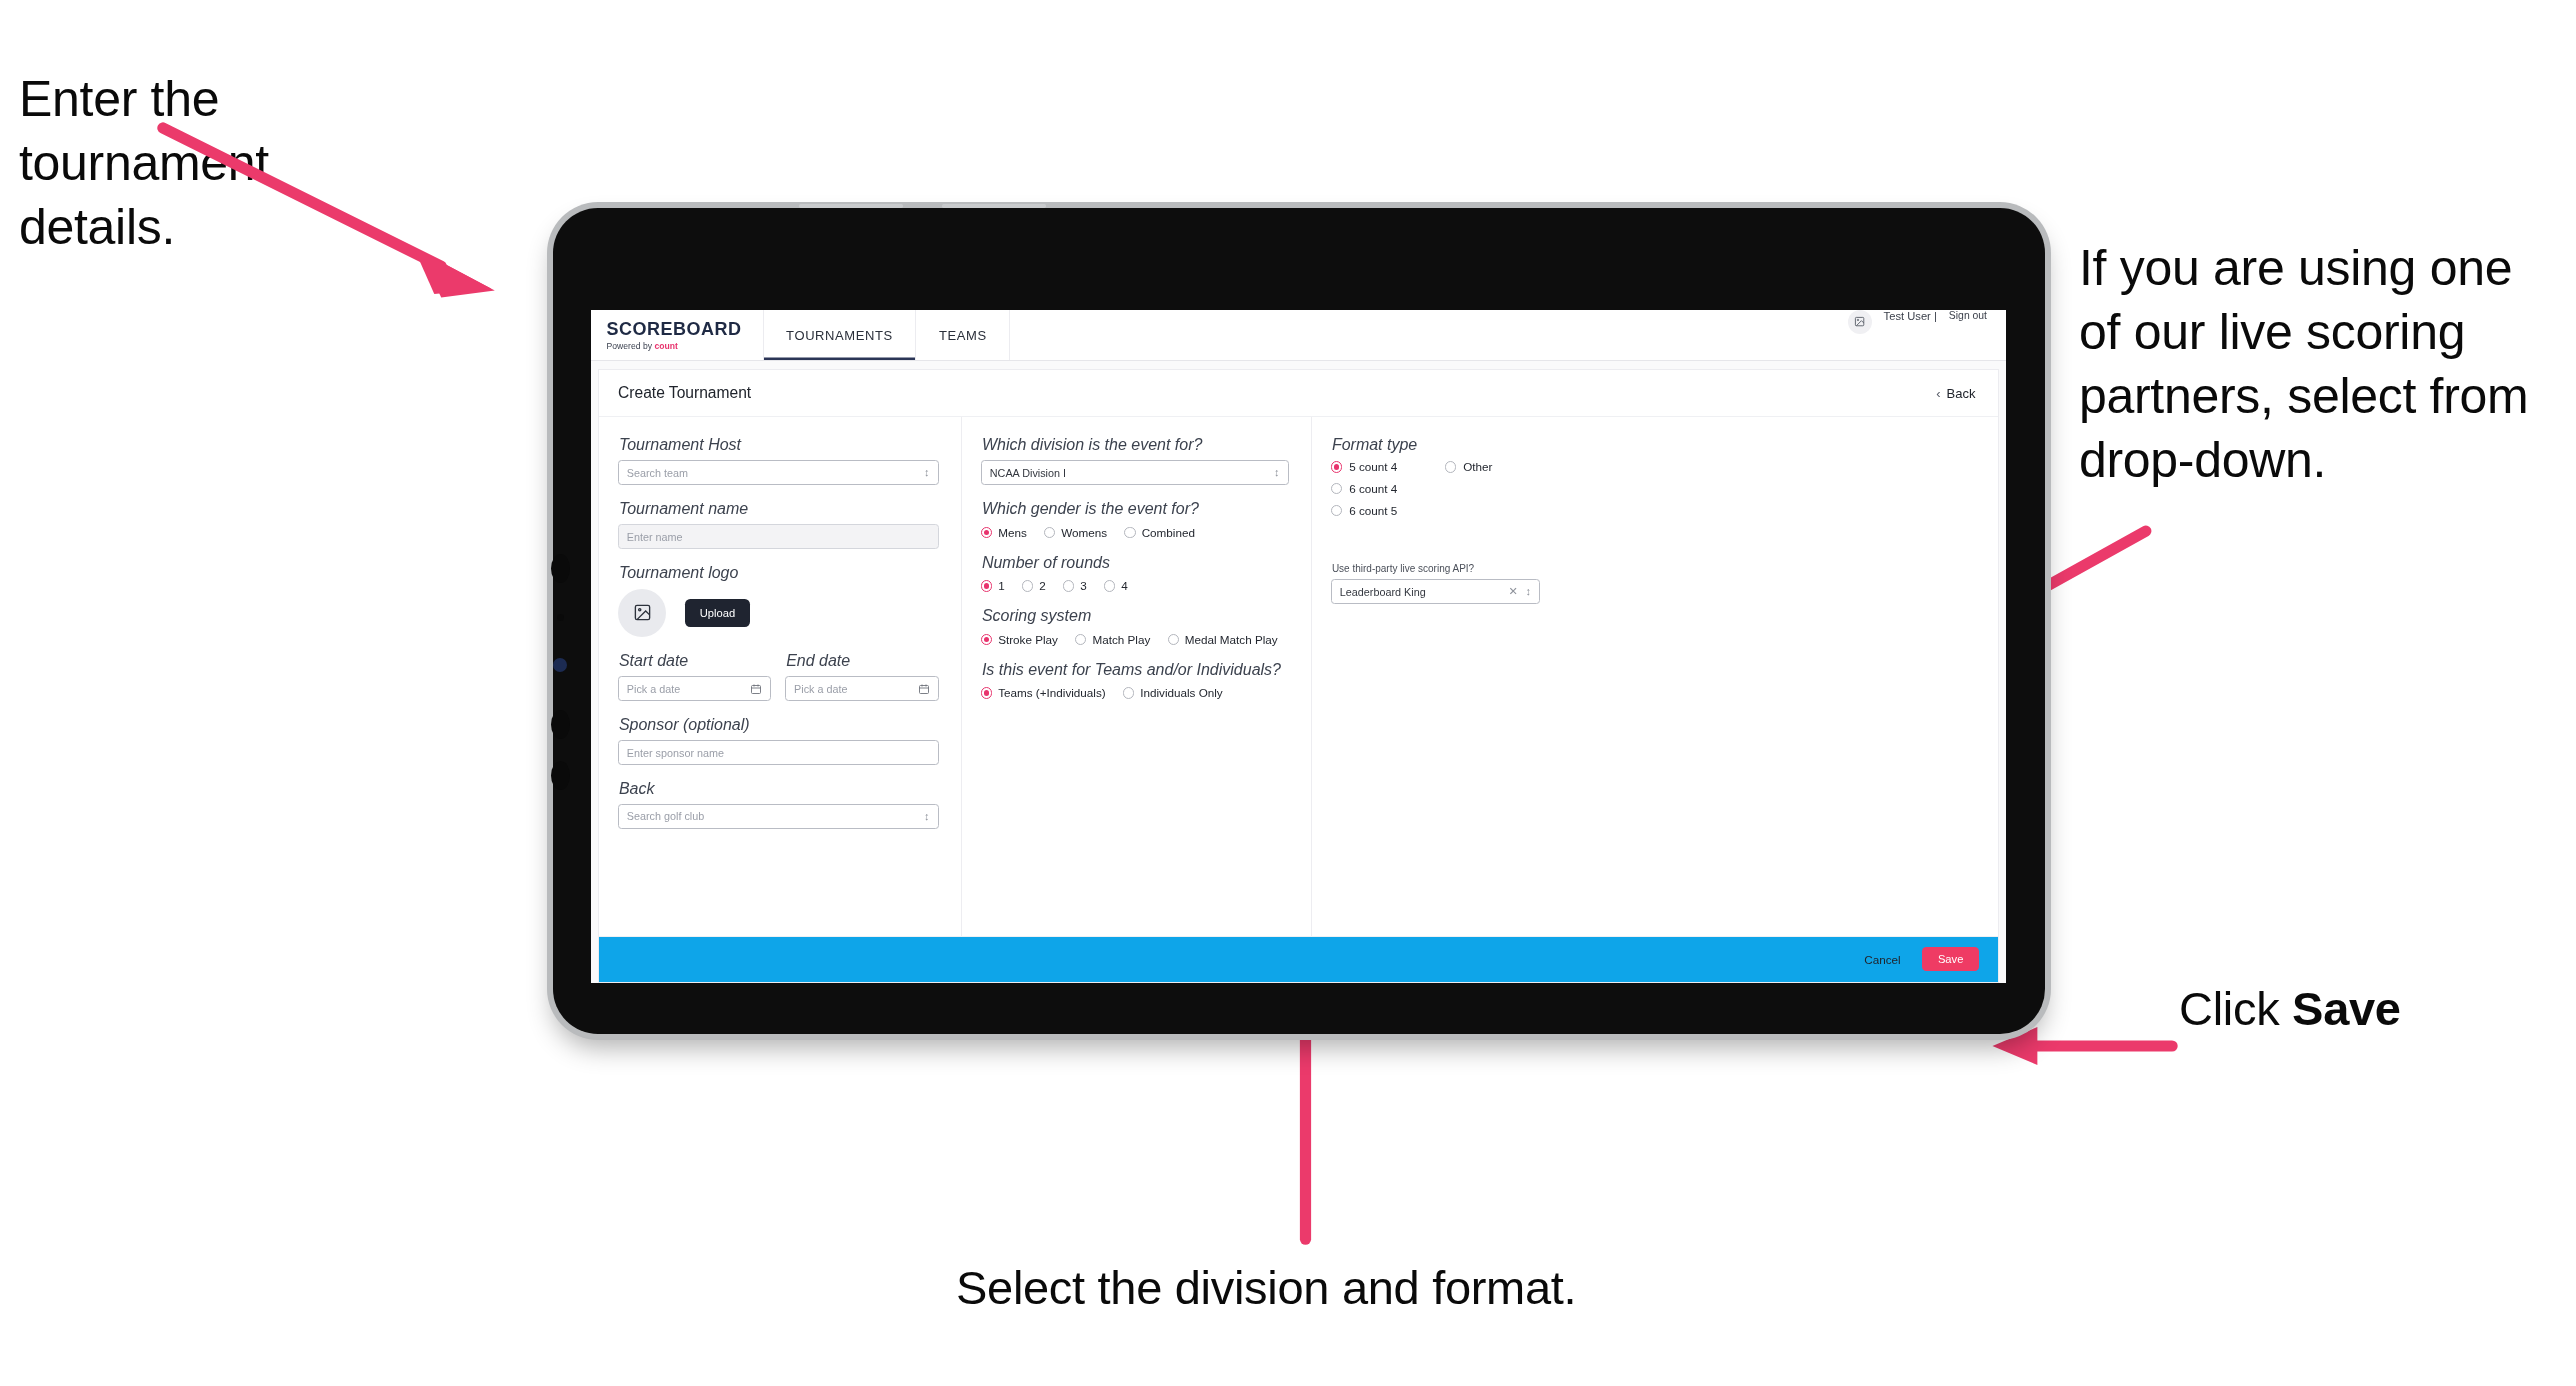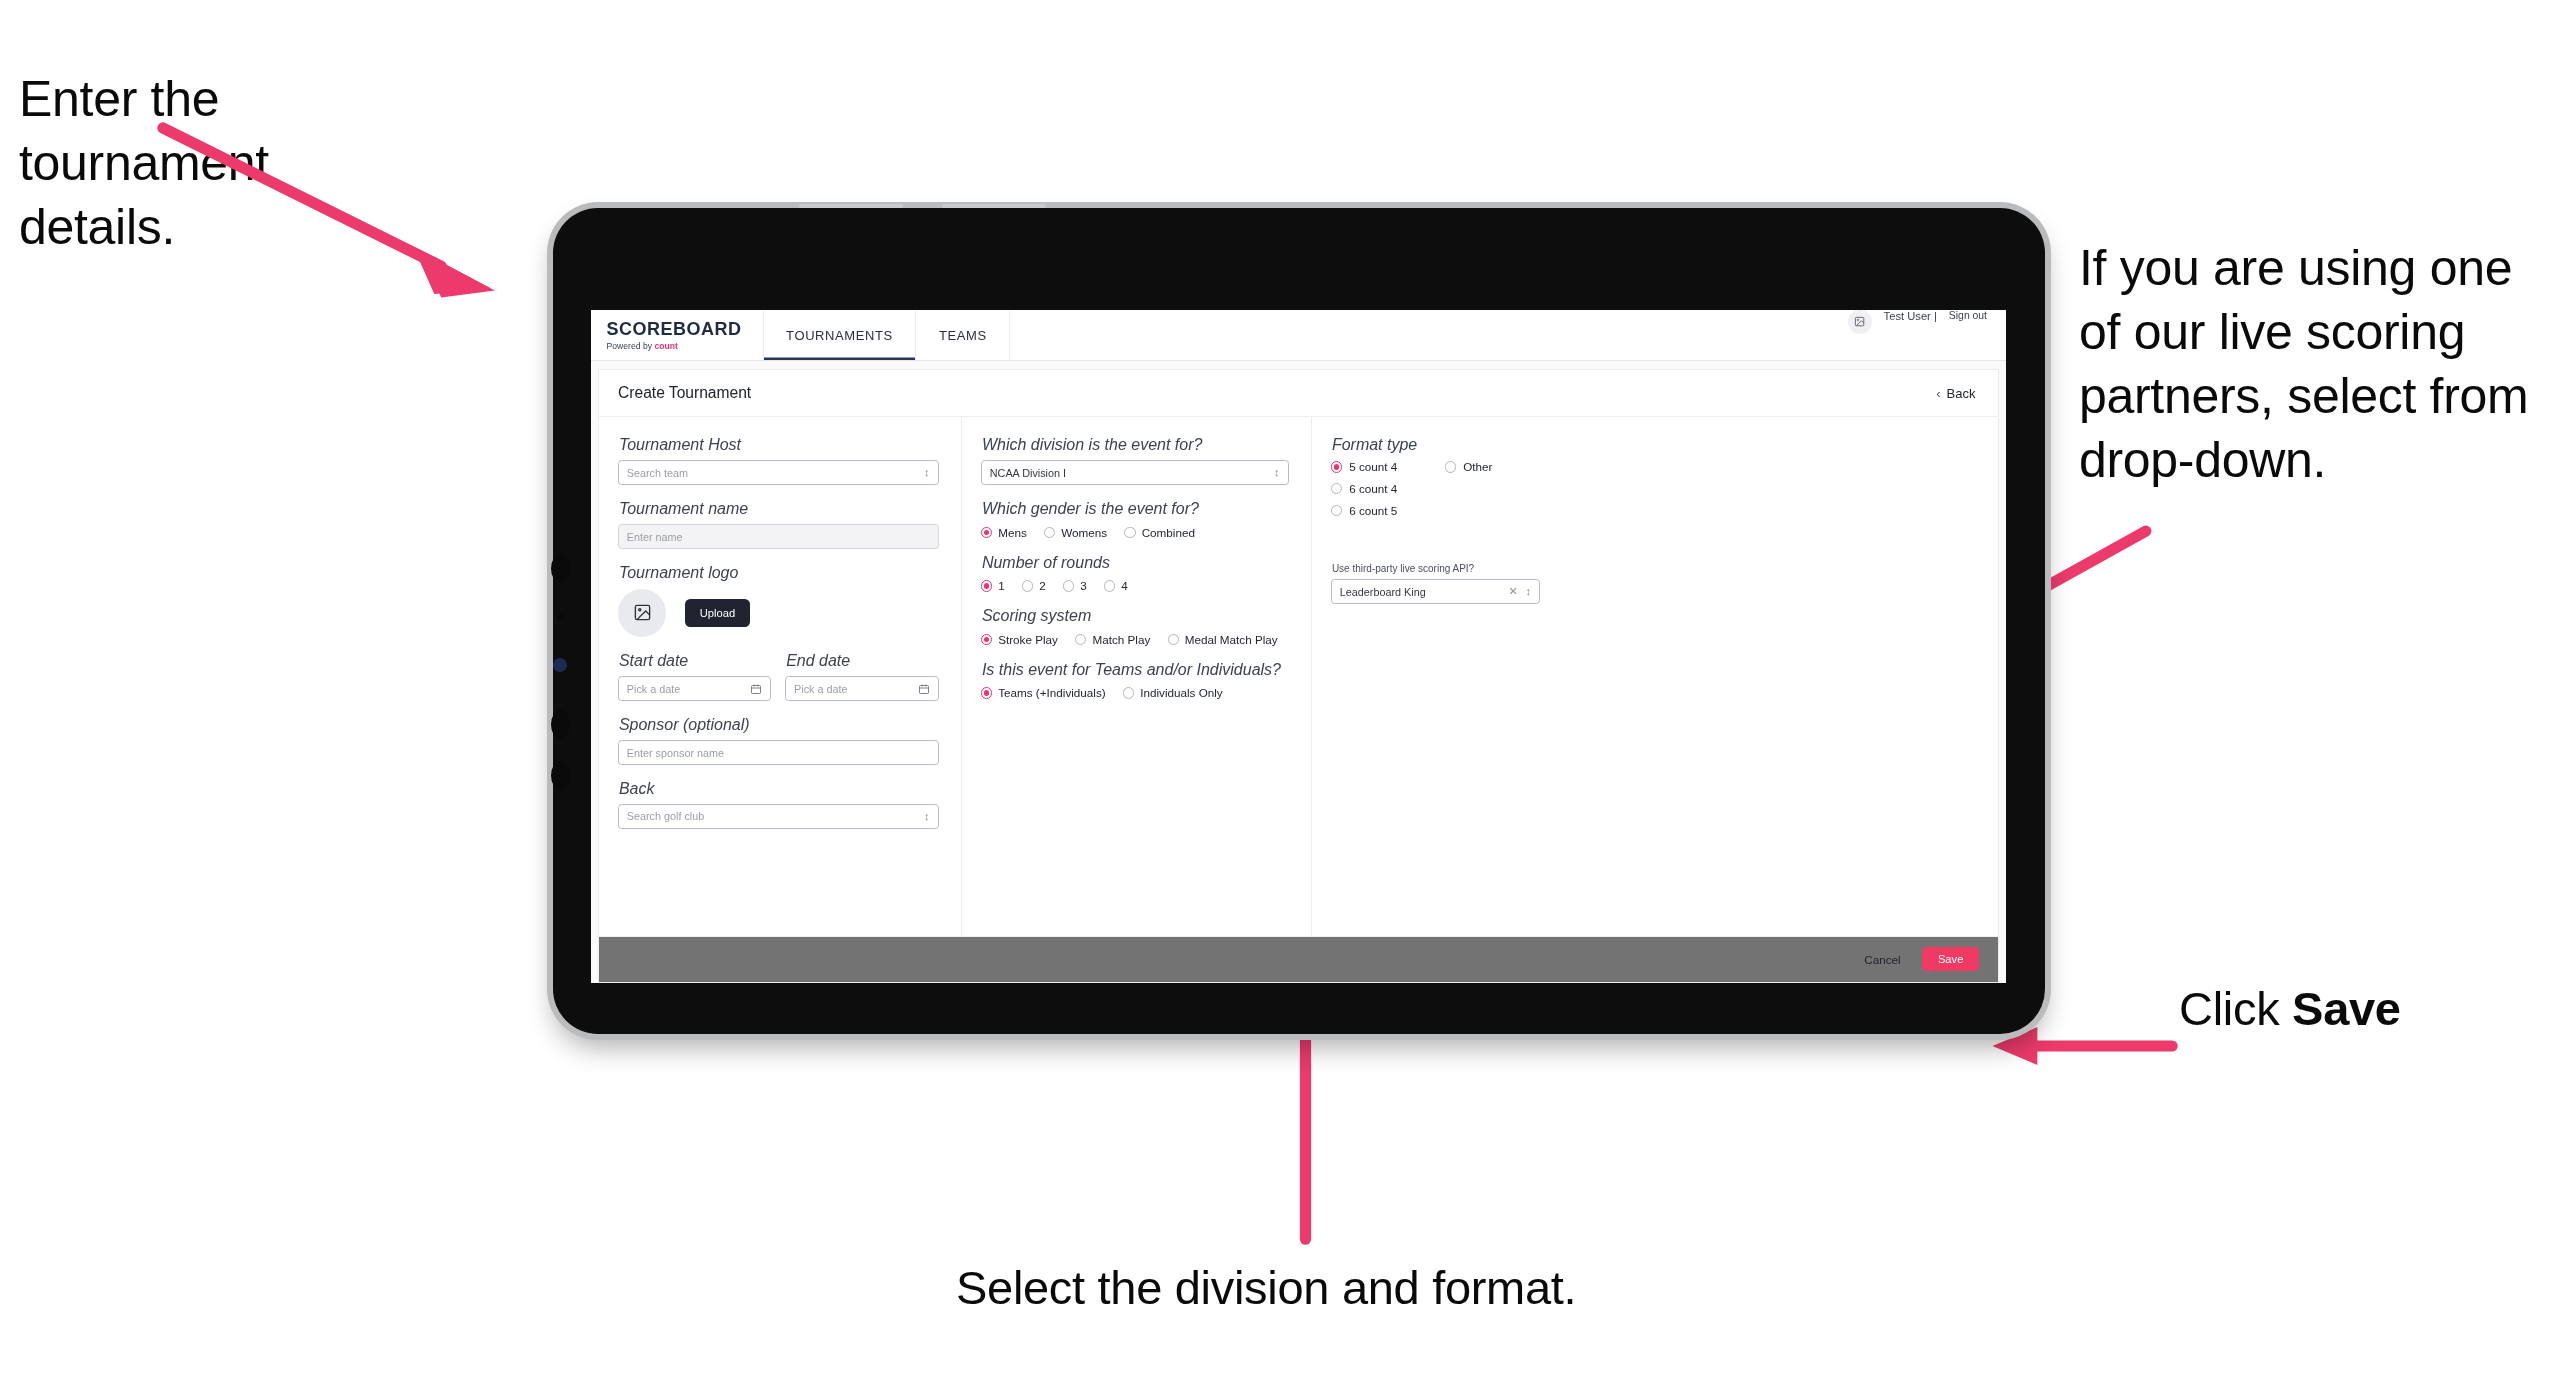--- a/index.html
+++ b/index.html
@@ -93,21 +93,21 @@
 
   #format-grid{display:flex;}
   #format-left{width:114px;}
   .fmt-row{display:flex;align-items:center;gap:7px;margin-bottom:8.6px;}
 
   #api-label{font-size:10px;color:#4a4f59;margin:38px 0 5.2px 0.9px;}
   #api-field{width:209px;}
 
   
   #card-foot{border-top:0.9px solid #eff0f3;height:45px;display:flex;align-items:center;
-             justify-content:flex-end;gap:15.6px;padding-right:19px;background:#737373;}
+             justify-content:flex-end;gap:15.6px;padding-right:19px;background:#0ea5e9;}
   #cancel-btn{background:none;border:none;font-size:11.7px;color:#20242c;cursor:pointer;font-family:"Liberation Sans",sans-serif;}
   #save-btn{background:#ef3b64;color:#fff;border:none;border-radius:4.3px;padding:6px 15.6px;
             font-size:11.2px;cursor:pointer;font-family:"Liberation Sans",sans-serif;}
 </style>
 </head>
 <body>
 
 <div class="callout" id="callout-left">Enter the tournament details.</div>
 
 <svg class="arrow-svg" id="arrow-left" style="left:156px;top:121px;width:363px;height:173px;" viewBox="0 0 420 200">

